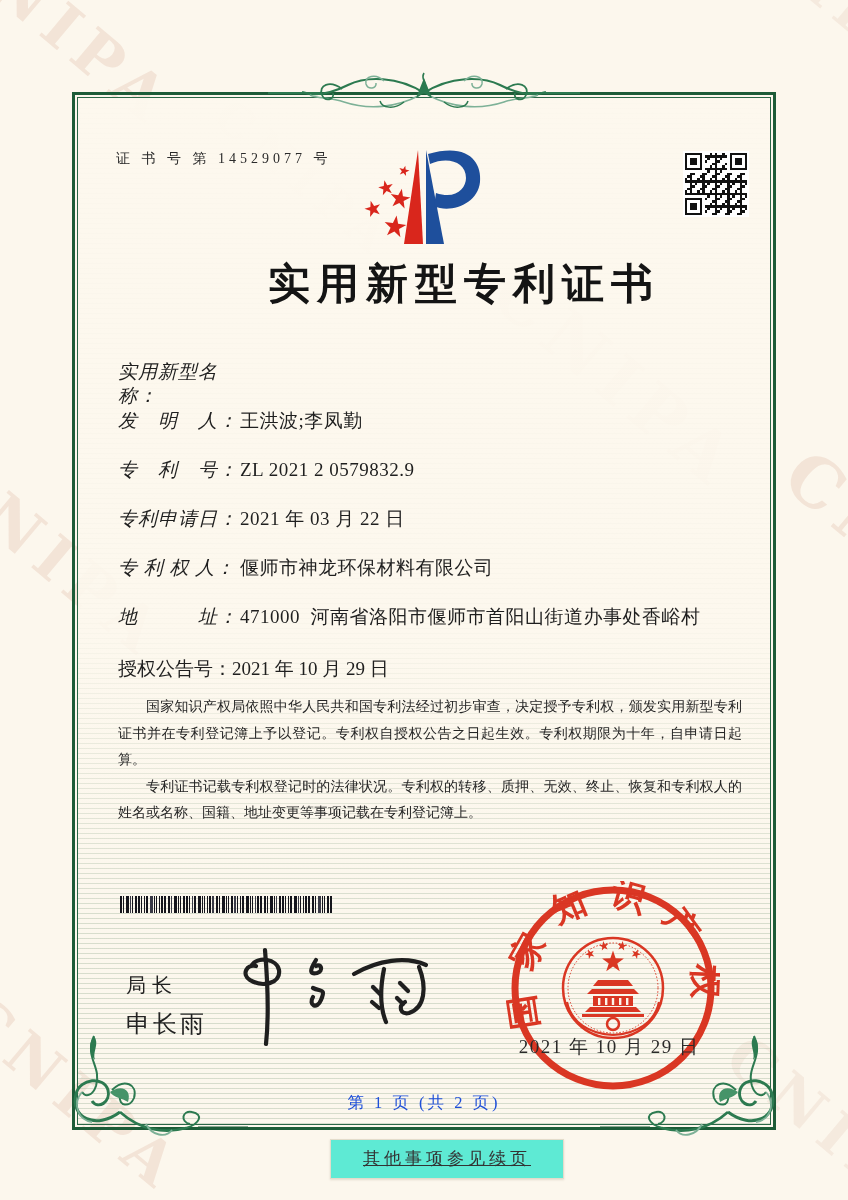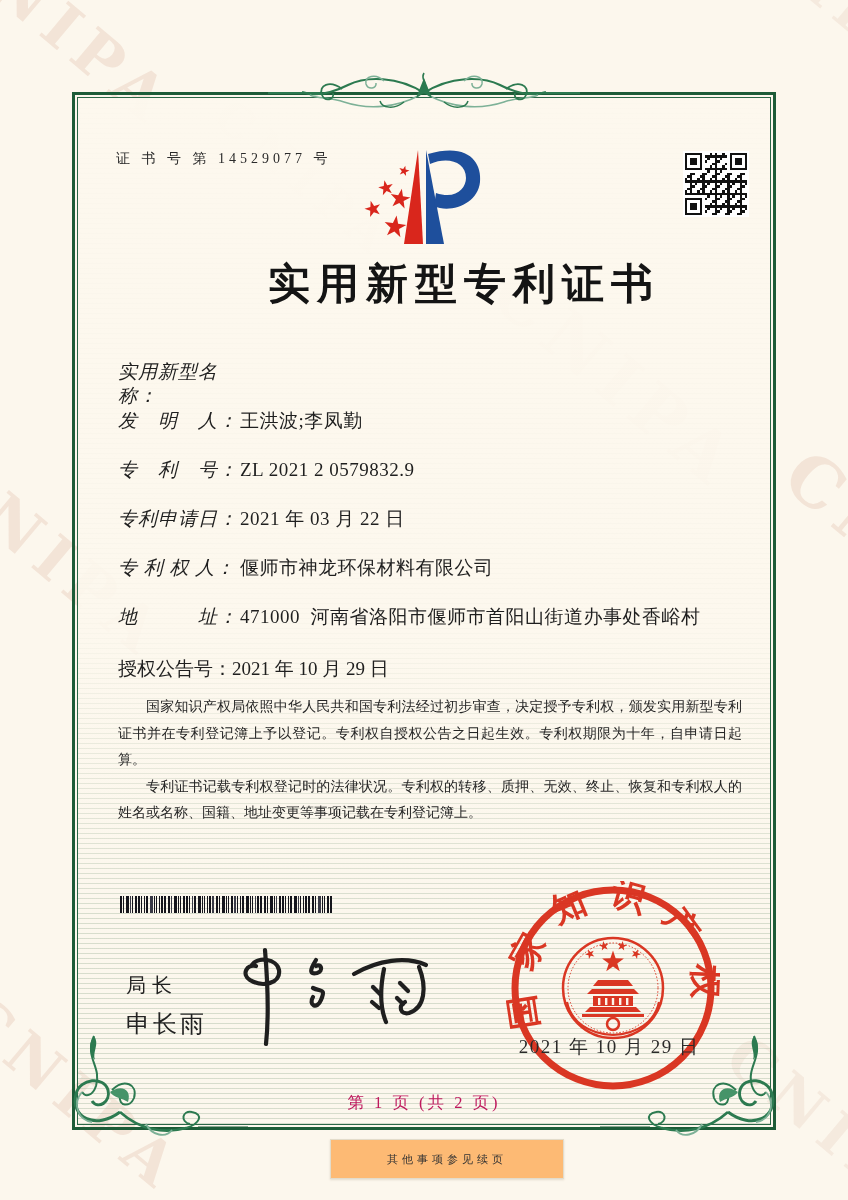--- a/index.html
+++ b/index.html
@@ -42,24 +42,24 @@
   .legal{position:absolute;left:118px;top:694px;width:624px;font-size:14px;
     line-height:26.5px;text-align:justify;color:#262626;}
   .legal p{margin:0;text-indent:2em;}
   
   .barcode{position:absolute;left:120px;top:896px;}
   .role{position:absolute;left:126px;top:972px;font-size:20px;letter-spacing:6px;color:#222;}
   .dname{position:absolute;left:126px;top:1008px;font-size:24px;letter-spacing:3px;color:#222;}
   .sig{position:absolute;left:228px;top:942px;}
   .seal{position:absolute;left:506px;top:881px;}
   .pageno{position:absolute;left:72px;top:1092px;width:704px;text-align:center;
-    font-size:16.5px;letter-spacing:3px;color:#be185d;}
+    font-size:16.5px;letter-spacing:3px;color:#1d4ed8;}
   .note-box{position:absolute;left:330px;top:1139px;width:232px;height:38px;
-    background:#fdba74;border:1px solid #e3dccb;box-shadow:0 1px 2px rgba(150,140,110,0.25);
-    text-align:center;line-height:38px;font-size:11px;letter-spacing:4px;color:#333;}
+    background:#5eead4;border:1px solid #e3dccb;box-shadow:0 1px 2px rgba(150,140,110,0.25);
+    text-align:center;line-height:38px;font-size:17px;letter-spacing:4px;color:#333;text-decoration:underline;}
 </style>
 </head>
 <body>
 
 <div class="wm" style="left:-78px;top:-12px;font-size:62px;">CNIPA</div>
 <div class="wm" style="left:700px;top:-46px;font-size:54px;color:rgba(208,156,132,0.14);">CNIPA</div>
 <div class="wm" style="left:196px;top:152px;font-size:46px;color:rgba(208,156,132,0.13);">CNIPA</div>
 <div class="wm" style="left:468px;top:338px;font-size:68px;">CNIPA</div>
 <div class="wm" style="left:-86px;top:520px;font-size:62px;">CNIPA</div>
 <div class="wm" style="left:760px;top:520px;font-size:68px;">CNIPA</div>

